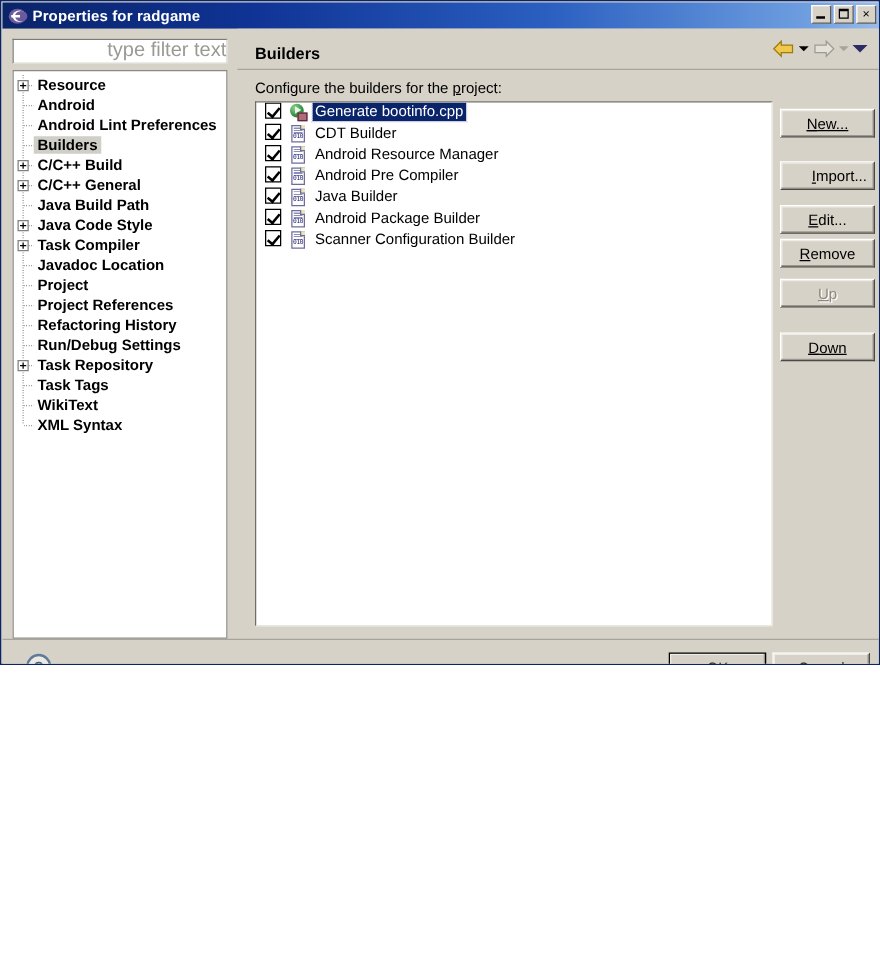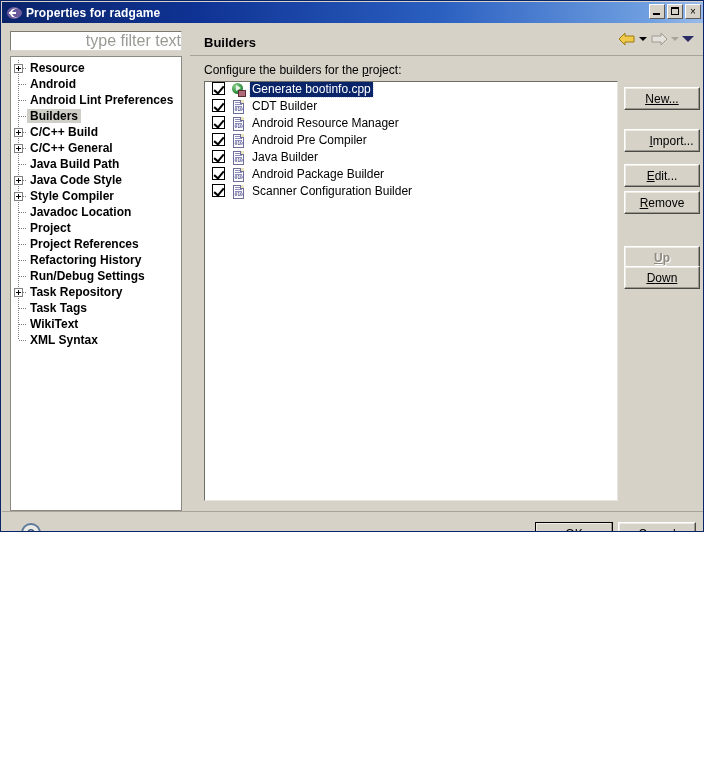--- a/index.html
+++ b/index.html
@@ -500,21 +500,21 @@
               <div class="plusbox"></div>
             </div>
             <span class="tree-label">Java Code Style</span>
           </div>
           <div class="tree-row">
             <div class="tw">
               <div class="vline"></div>
               <div class="hline"></div>
               <div class="plusbox"></div>
             </div>
-            <span class="tree-label">Style Compiler</span>
+            <span class="tree-label">Task Compiler</span>
           </div>
           <div class="tree-row">
             <div class="tw">
               <div class="vline"></div>
               <div class="hline"></div>
             </div>
             <span class="tree-label">Javadoc Location</span>
           </div>
           <div class="tree-row">
             <div class="tw">
@@ -686,21 +686,21 @@
           </div>
           <div class="btn side-btn" style="top: 106px; padding-left: 19px;">
             <span><span class="u">I</span>mport...</span>
           </div>
           <div class="btn side-btn" style="top: 141px;">
             <span><span class="u">E</span>dit...</span>
           </div>
           <div class="btn side-btn" style="top: 168px;">
             <span><span class="u">R</span>emove</span>
           </div>
-          <div class="btn side-btn disabled" style="top: 223px; font-weight: bold;">
+          <div class="btn side-btn disabled" style="top: 200px;">
             <span><span class="u">U</span>p</span>
           </div>
           <div class="btn side-btn" style="top: 243px; text-decoration: underline;">
             <span><span class="u">D</span>own</span>
           </div>
         </div>
     </div>
 
     <div class="footer-sep"></div>
     <div class="help-icon">?</div>

